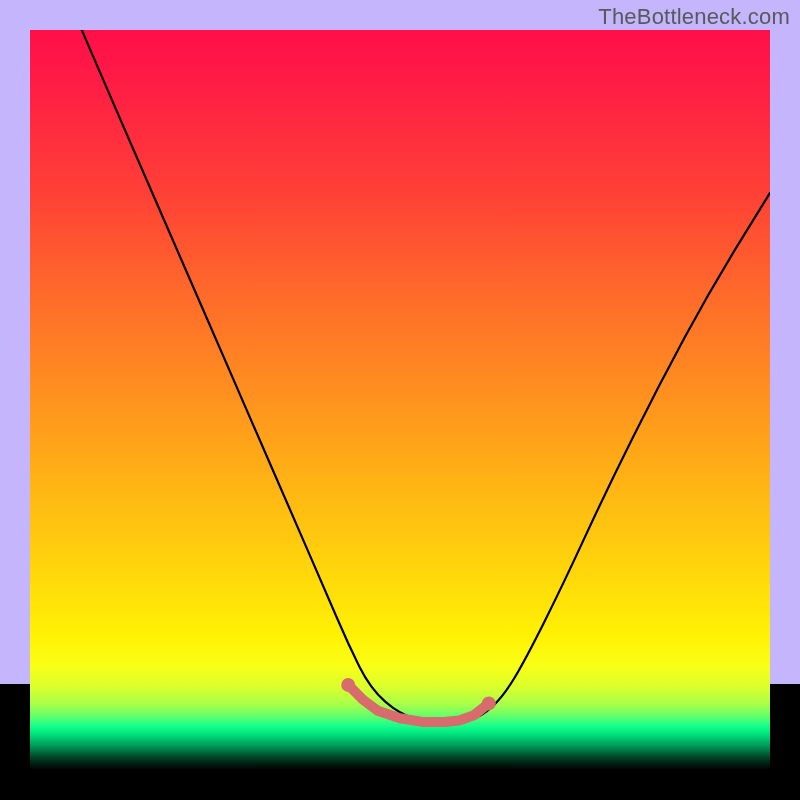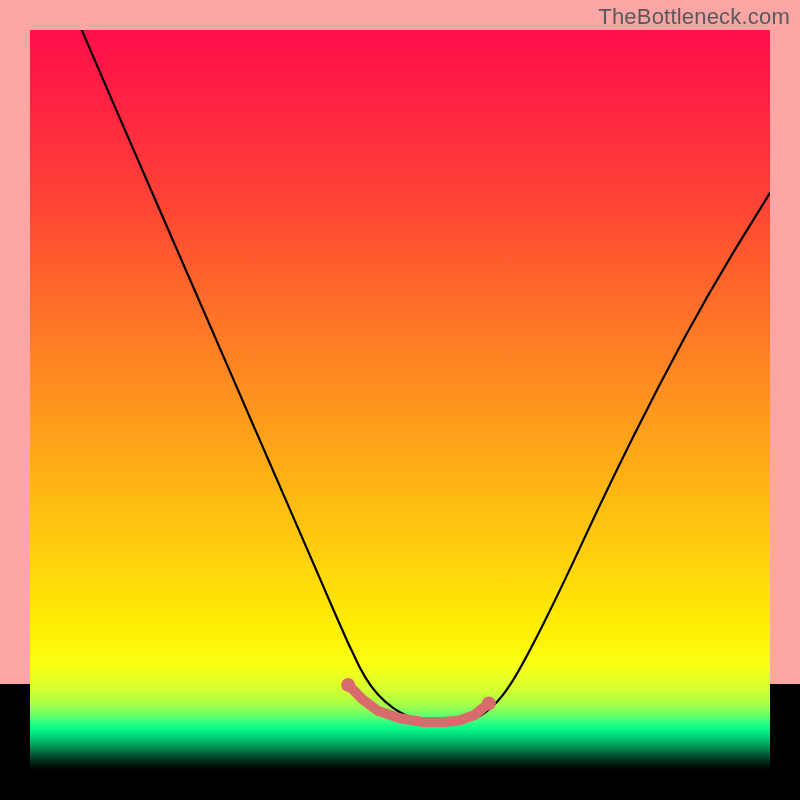--- a/index.html
+++ b/index.html
@@ -8,21 +8,21 @@
     width: 800px;
     height: 800px;
     background: #000;
     overflow: hidden;
     font-family: Arial, Helvetica, sans-serif;
   }
   .frame {
     position: relative;
     width: 800px;
     height: 684px;
-    background: #fca5a5;
+    background: #c4b5fd;
   }
   .watermark {
     position: absolute;
     top: 4px;
     right: 10px;
     font-size: 22px;
     font-weight: 500;
     color: #58595b;
     letter-spacing: 0.2px;
     z-index: 5;

